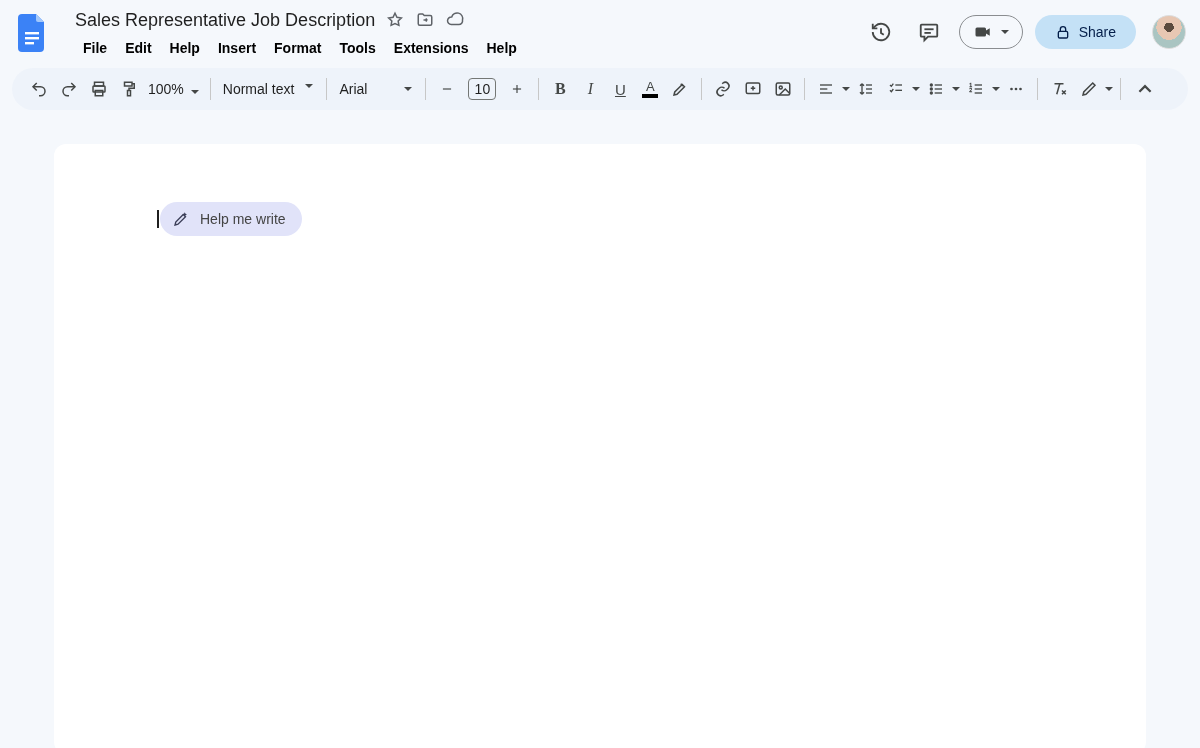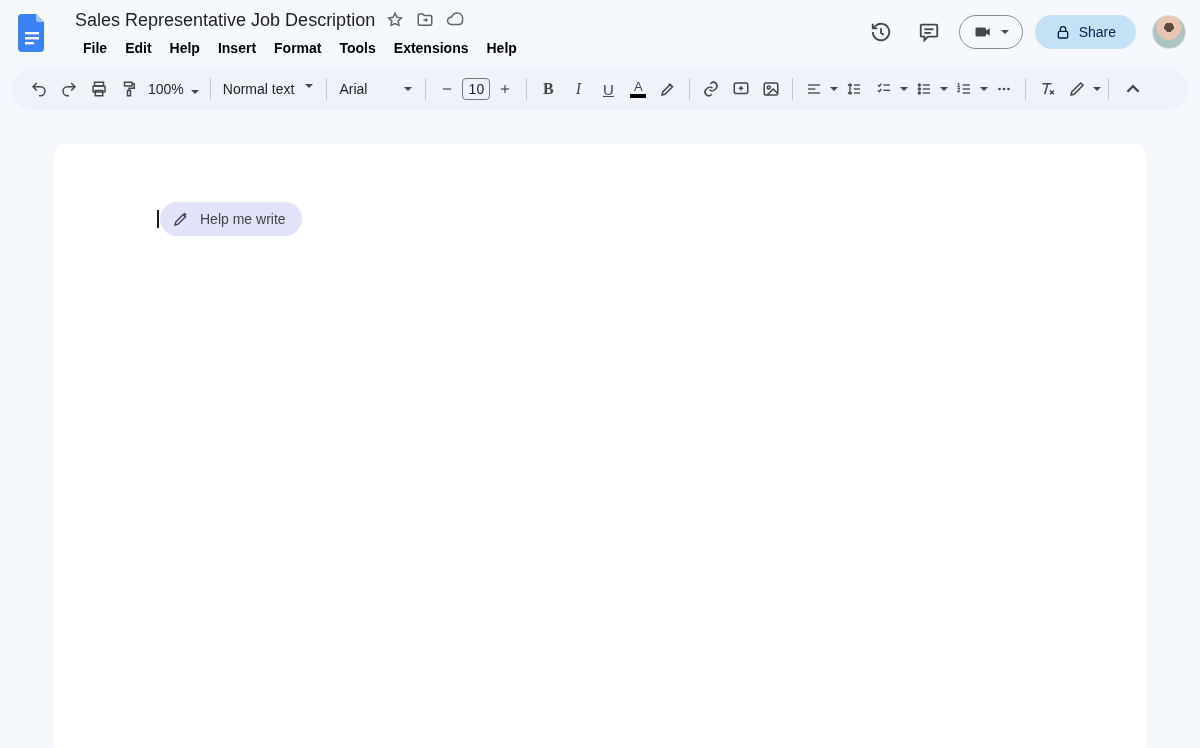--- a/index.html
+++ b/index.html
@@ -59,21 +59,21 @@
     width:28px; height:30px;
     display:flex; align-items:center; justify-content:center;
     color:#444746;
     border-radius:4px;
     margin: 0 1px;
   }
   .sep { width:1px; height:22px; background:#c7c7c7; margin:0 6px; }
   .zoom { display:flex; align-items:flex-end; gap:6px; font-size:14px; color:#1f1f1f; padding:0 4px; }
   .style-dd { display:flex; align-items:flex-start; gap:10px; font-size:14px; padding:0 6px; }
   .font-dd { display:flex; align-items:center; gap:36px; font-size:14px; padding:0 6px; }
-  .fontsize { display:flex; align-items:center; }
+  .fontsize { display:flex; align-items:center; gap:6px; }
   .fontsize-val {
     border:1px solid #747775; border-radius:4px;
     font-size:14px; width:28px; height:22px;
     display:flex; align-items:center; justify-content:center;
     background:#eef3fa;
   }
   .tcolor-under { height:4px; width:16px; margin-top:1px; }
   .dd-combo { display:flex; align-items:center; }
   .collapse { margin-left:4px; }
 

